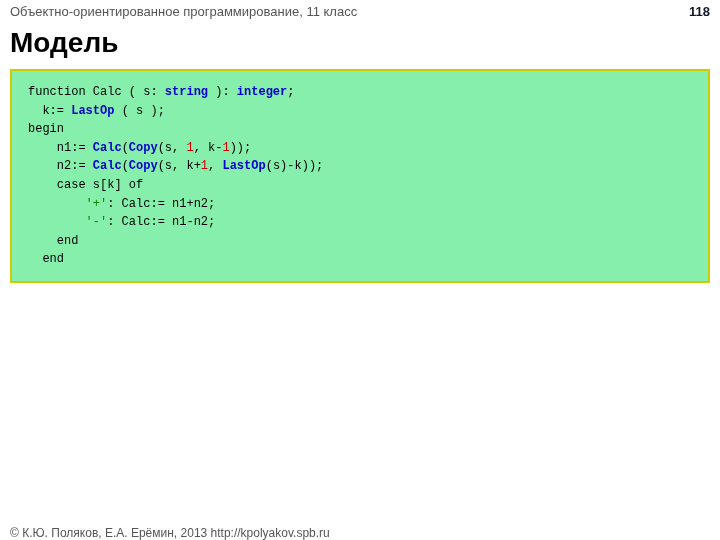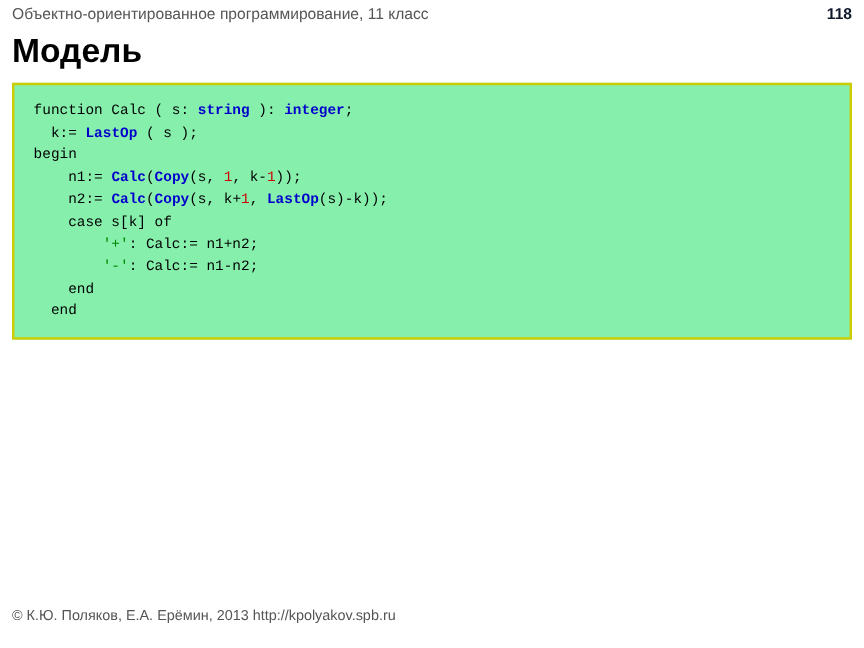--- a/index.html
+++ b/index.html
@@ -42,21 +42,21 @@
       background: #86efac;
       border: 2px solid #cccc00;
       padding: 12px 16px;
       font-family: 'Courier New', Courier, monospace;
       font-size: 12px;
       line-height: 1.55;
     }
 
     .footer {
       position: absolute;
-      bottom: 20px;
+      bottom: 0;
       left: 10px;
       font-size: 12px;
       color: #555;
     }
     .type { color: #0000cc; font-weight: bold; }
     .fn { color: #0000cc; font-weight: bold; }
     .num { color: #cc0000; }
     .str { color: #008800; }
     .plain { color: #000; }
   </style>

